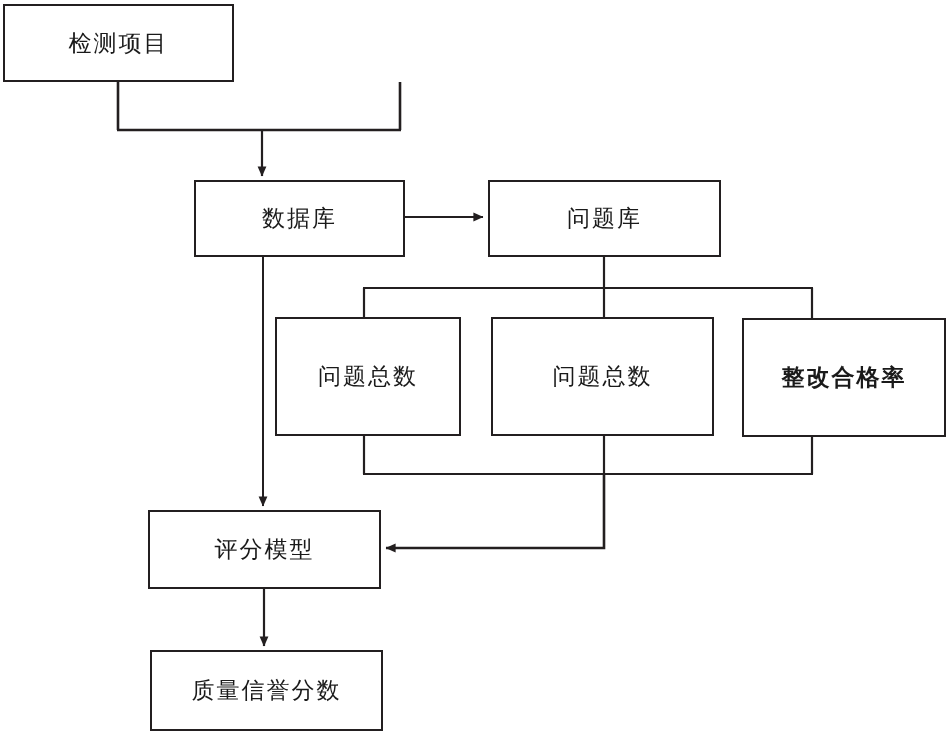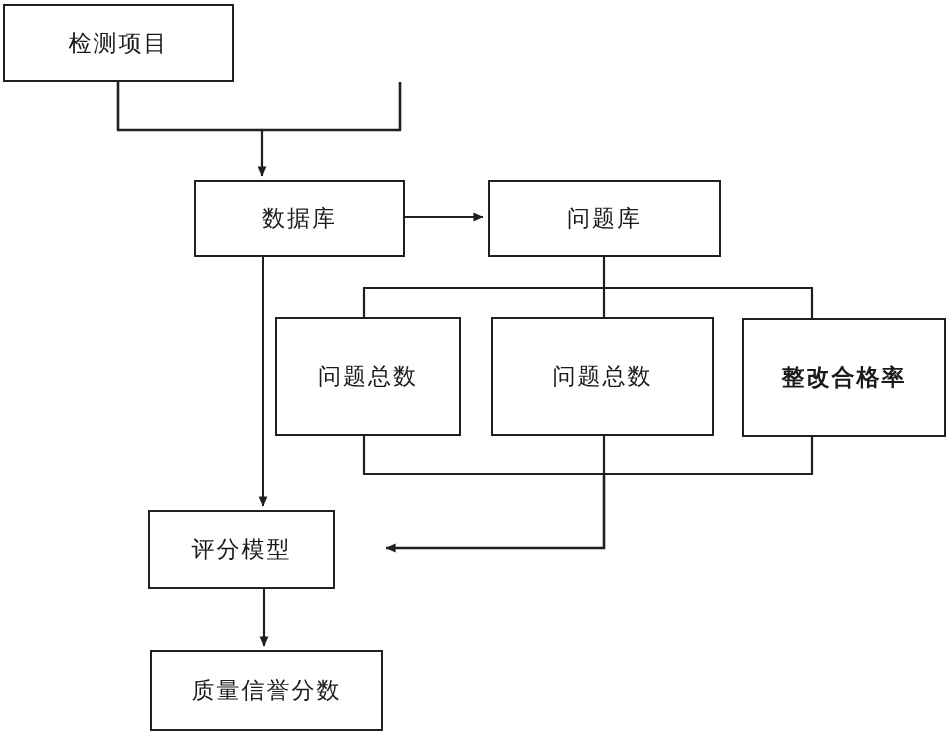--- a/index.html
+++ b/index.html
@@ -44,21 +44,21 @@
     user-select: none;
   }
   
   #node-detection-item  { left: 3px;   top: 4px;   width: 231px; height: 78px; }
   #node-inspection-item { left: 283px; top: 4px;   width: 231px; height: 78px; }
   #node-database        { left: 148px; top: 180px; width: 211px; height: 77px; margin-left: 46px; }
   #node-problem-library { left: 488px; top: 180px; width: 233px; height: 77px; }
   #node-problem-total   { left: 275px; top: 317px; width: 186px; height: 119px; justify-content: center; }
   #node-rectify-done    { left: 491px; top: 317px; width: 223px; height: 119px; }
   #node-rectify-rate    { left: 742px; top: 318px; width: 204px; height: 119px; font-weight: bold; }
-  #node-scoring-model   { left: 148px; top: 510px; width: 187px; height: 79px; }
+  #node-scoring-model   { left: 148px; top: 510px; width: 233px; height: 79px; }
   #node-credit-score    { left: 150px; top: 650px; width: 233px; height: 81px; }
 </style>
 </head>
 <body>
 
 <div id="diagram-root">
 
   <svg id="flow-svg" viewBox="0 0 951 738" xmlns="http://www.w3.org/2000/svg">
     <defs>
       <marker id="arrowhead" markerWidth="11" markerHeight="11" refX="9.6" refY="5" orient="auto" markerUnits="userSpaceOnUse">

